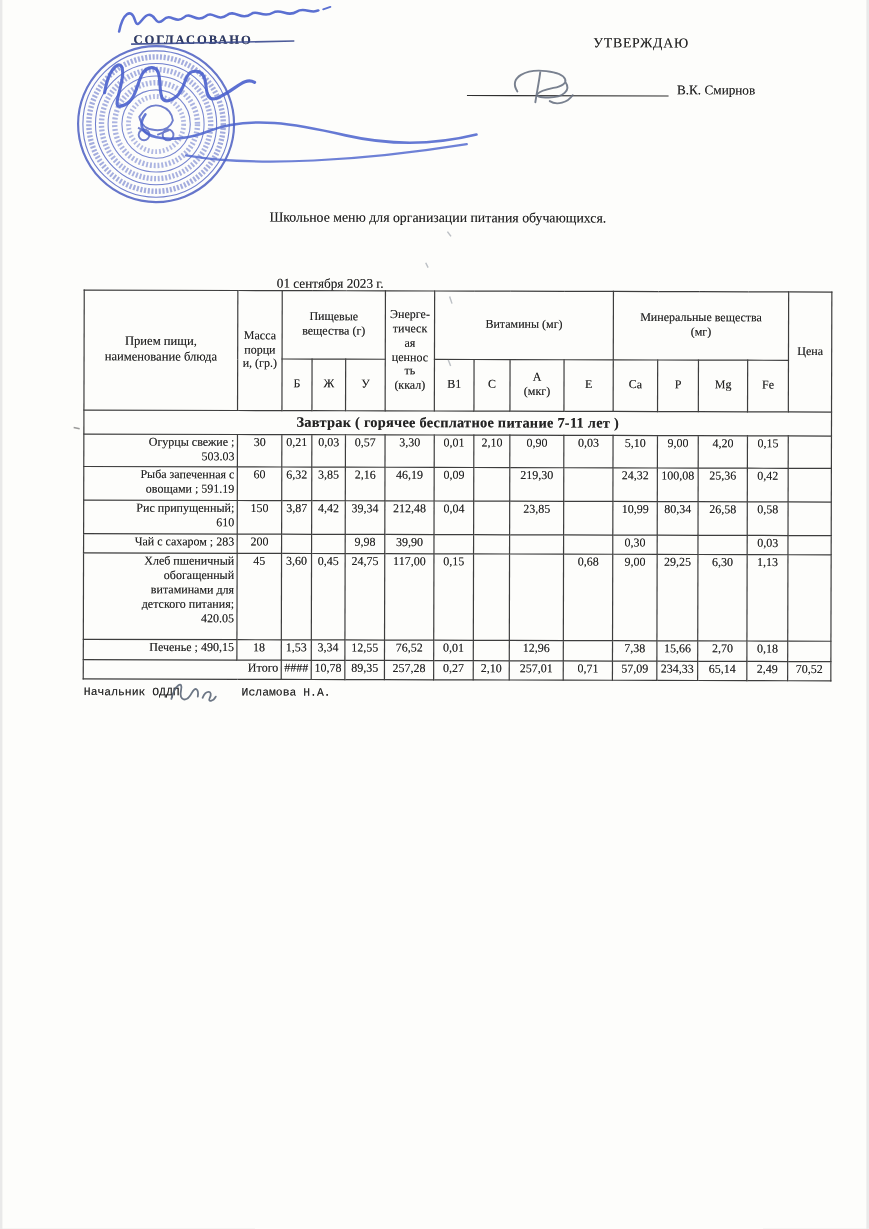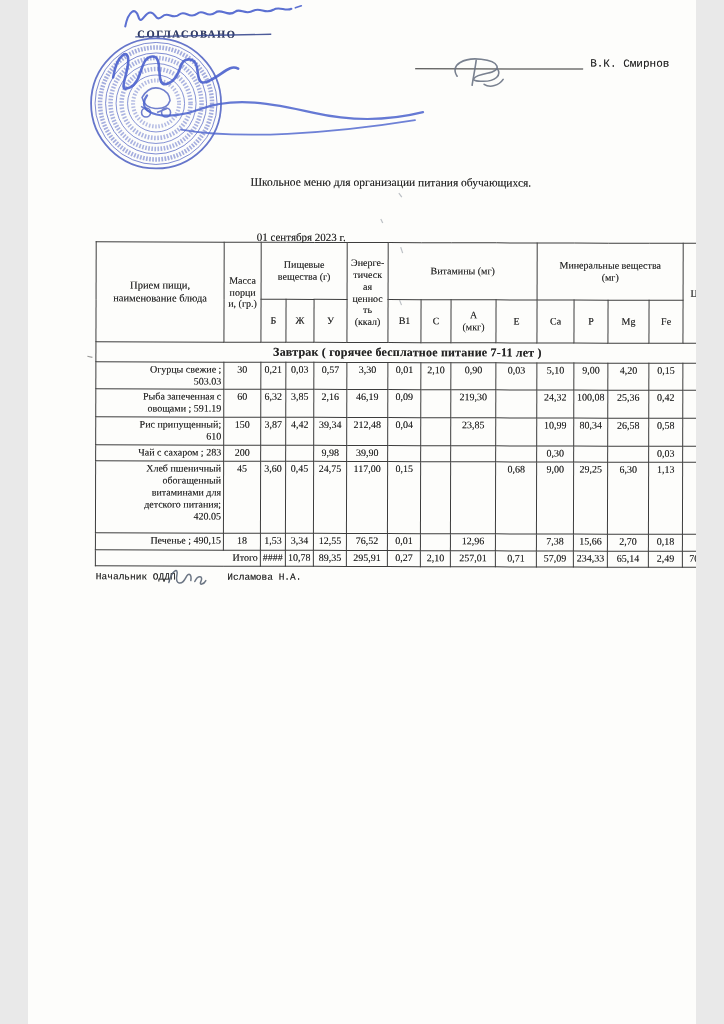--- a/index.html
+++ b/index.html
@@ -1,32 +1,32 @@
 <!DOCTYPE html>
 <html><head>
 <meta charset="utf-8">
 <style>
   html,body{margin:0;padding:0;background:#e9e9e9;}
   .page{
-    position:relative;width:668px;height:1024px;margin:0 auto;
+    position:relative;width:720px;height:1024px;margin:0 auto;
     background:#fdfdfb;overflow:hidden;
     font-family:"Liberation Serif","DejaVu Serif",serif;
     color:#242424;
     text-shadow:0 0 .35px rgba(40,40,40,.55);
   }
   .skew{position:absolute;inset:0;transform:rotate(.15deg);}
   .overlay{position:absolute;left:0;top:0;z-index:5;pointer-events:none;}
   .agreed{
     position:absolute;left:108px;top:29px;z-index:2;
     font-size:10.5px;letter-spacing:1.6px;color:#2e3a68;font-weight:600;
   }
   .approve{position:absolute;left:386px;top:30px;width:290px;text-align:center;z-index:2;}
   .approve .l1{font-size:11.5px;letter-spacing:.6px;}
   .approve .l2{font-size:10.5px;margin-top:3px;}
-  .sig-row{display:flex;align-items:center;margin-top:27px;text-align:left;font-family:Liberation Mono, monospace;}
+  .sig-row{display:flex;align-items:flex-start;margin-top:27px;text-align:left;}
   .sig-line{display:inline-block;width:168px;border-bottom:1.2px solid #2f2f2f;height:10px;}
   .sig-name{font-size:11px;margin-left:7px;white-space:nowrap;}
   .doc-title{position:absolute;left:0;top:176px;width:724px;text-align:center;font-size:11.5px;z-index:2;}
   .doc-date{position:absolute;left:228px;top:231px;font-size:11px;z-index:2;}
   table.menu{
     position:absolute;left:67px;top:242px;width:623px;z-index:2;
     border-collapse:collapse;table-layout:fixed;
     font-size:10px;
   }
   table.menu th,table.menu td{border:1px solid #3d3d3d;padding:1px 2px;overflow:hidden;}
@@ -51,20 +51,21 @@
 </style>
 </head>
 <body>
 
 <div class="page">
   <div class="skew">
 
     <div class="agreed">СОГЛАСОВАНО</div>
 
     <div class="approve">
+      <div class="l1">УТВЕРЖДАЮ</div>
       <div class="sig-row">
         <span class="sig-line"></span>
         <span class="sig-name">В.К. Смирнов</span>
       </div>
     </div>
 
     <div class="doc-title">Школьное меню для организации питания обучающихся.</div>
     <div class="doc-date">01 сентября 2023 г.</div>
 
     <table class="menu">
@@ -231,21 +232,21 @@
             <td>15,66</td>
             <td>2,70</td>
             <td>0,18</td>
             <td></td>
           </tr>
           <tr>
             <td class="name" colspan="2">Итого</td>
             <td>####</td>
             <td>10,78</td>
             <td>89,35</td>
-            <td>295,91</td>
+            <td>257,28</td>
             <td>0,27</td>
             <td>2,10</td>
             <td>257,01</td>
             <td>0,71</td>
             <td>57,09</td>
             <td>234,33</td>
             <td>65,14</td>
             <td>2,49</td>
             <td>70,52</td>
           </tr>

